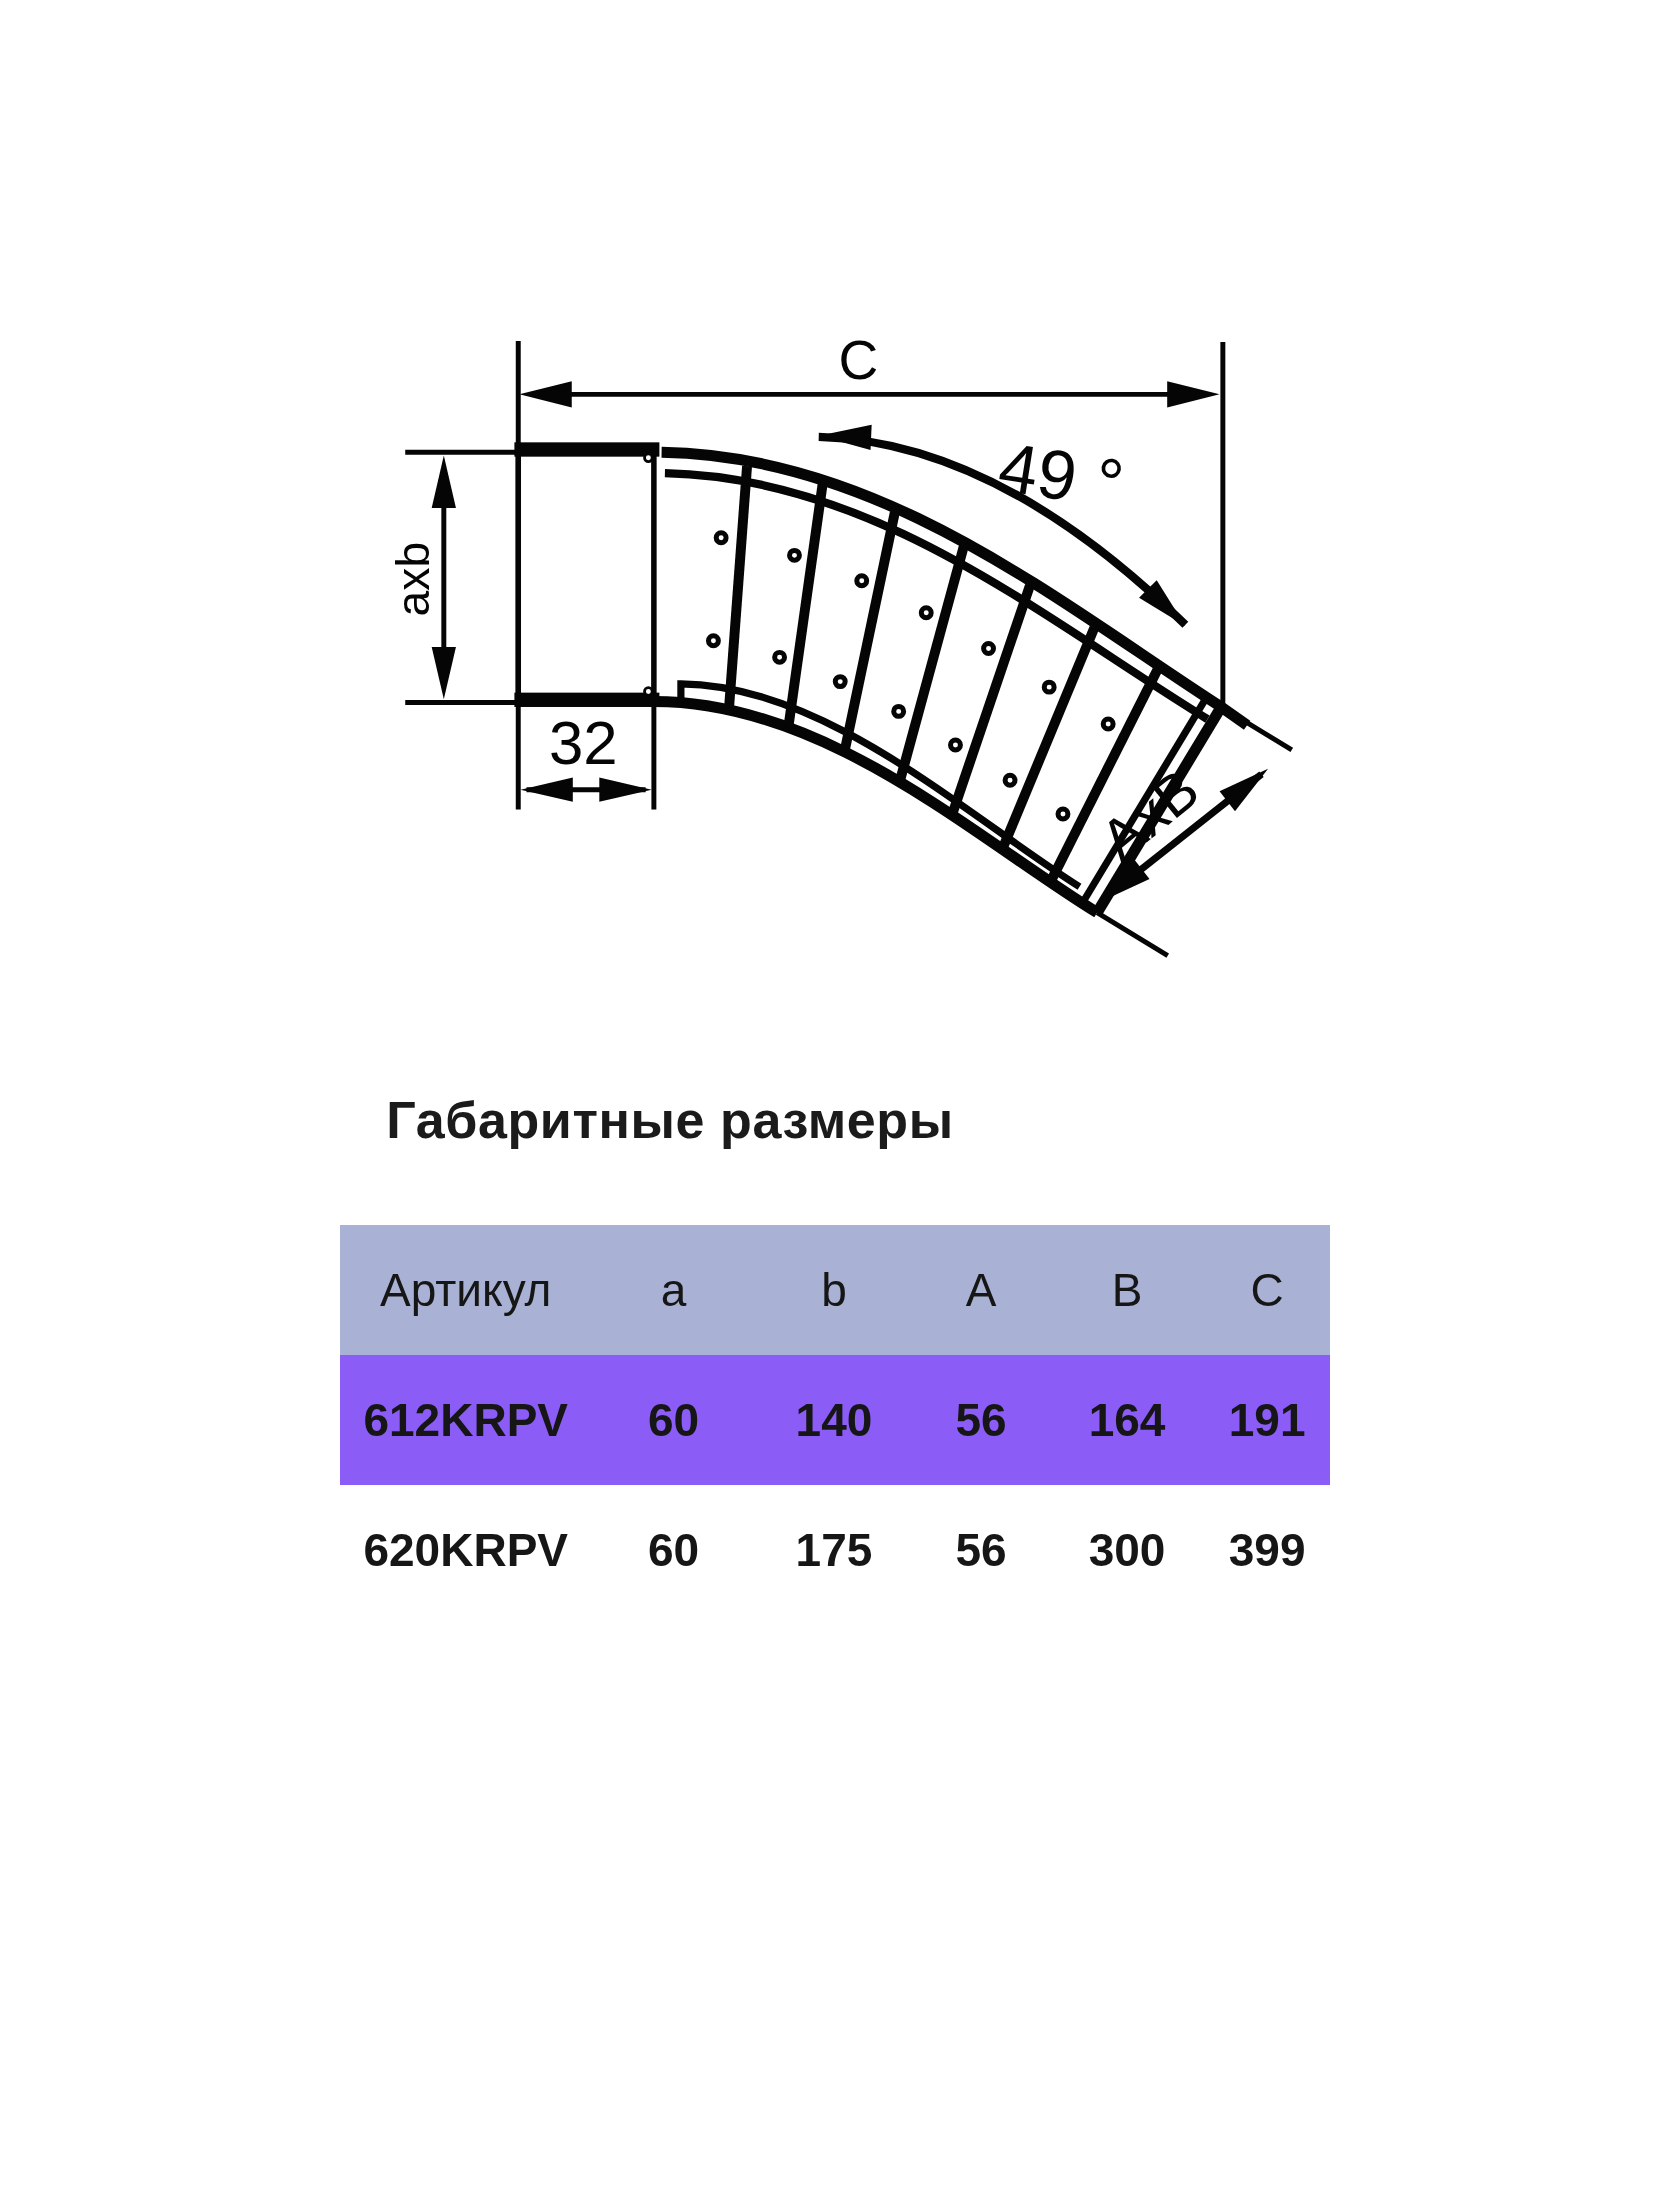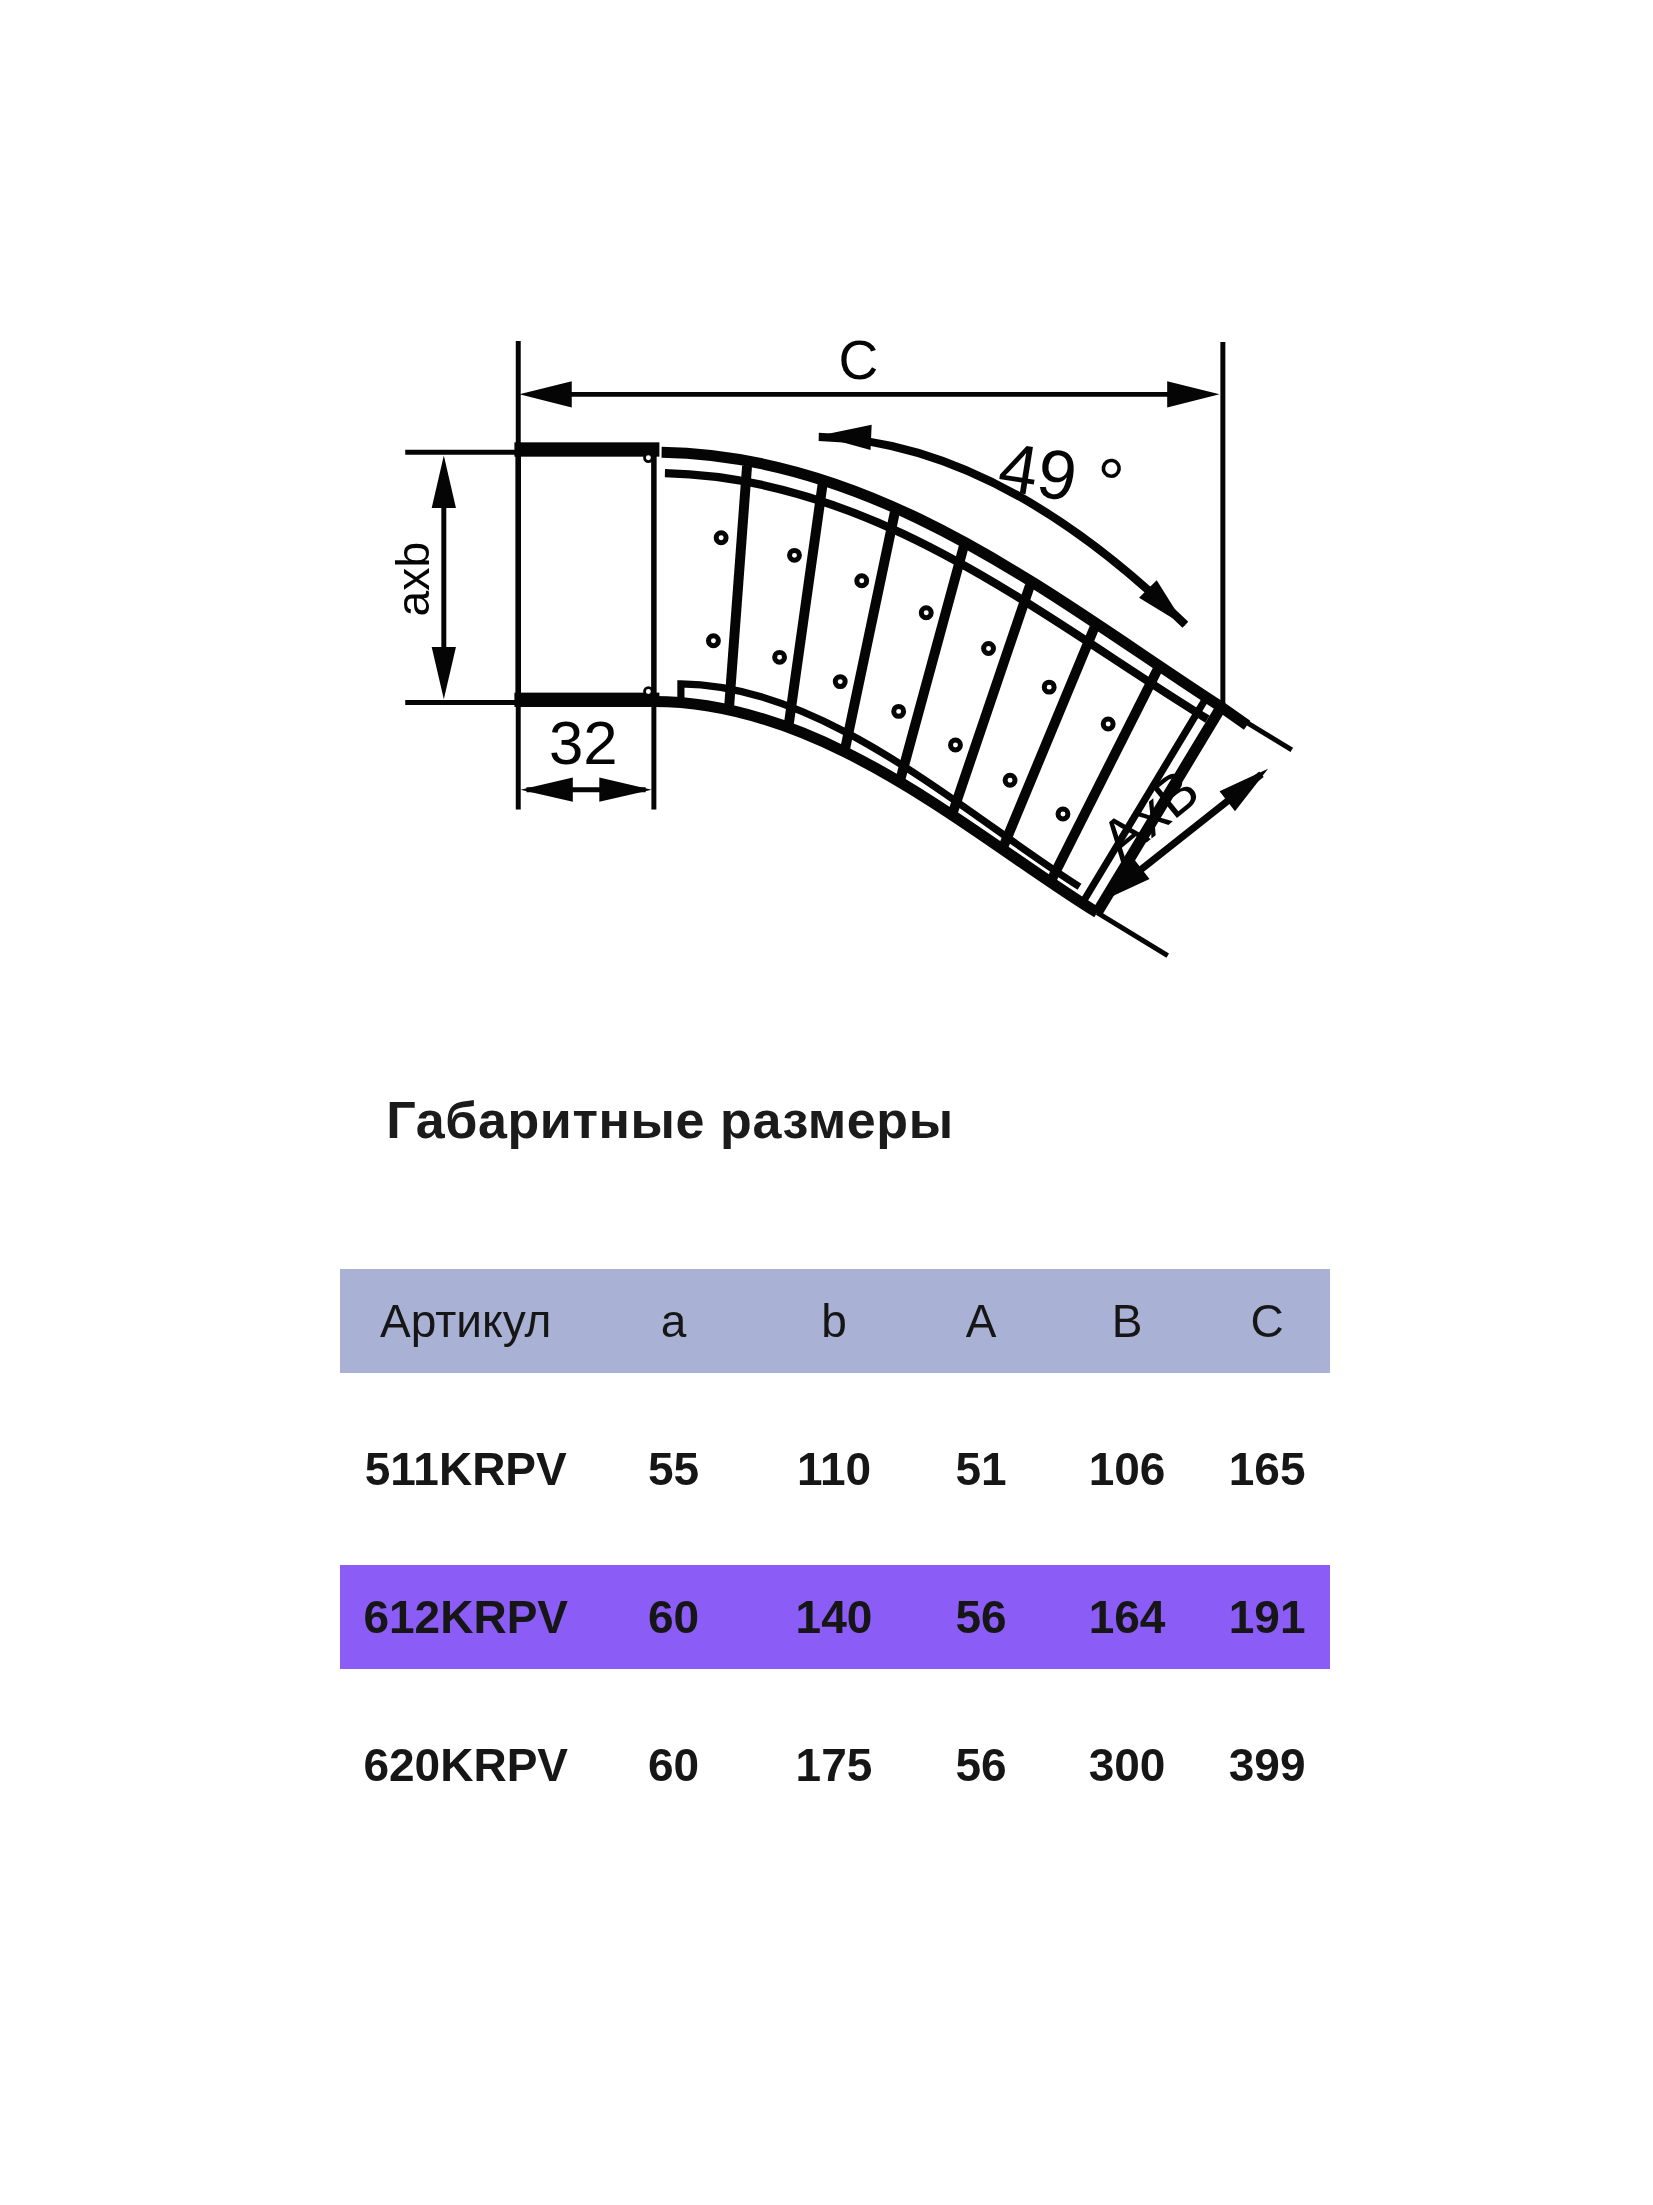--- a/index.html
+++ b/index.html
@@ -17,24 +17,23 @@
   .lbl-angle{font-size:126px;}
   .lbl-outlet{font-size:104px;}
   
   .section-title{
     position:absolute;left:0;top:1091px;width:1340px;text-align:center;
     font-size:52px;line-height:58px;font-weight:600;color:#1b1b1b;letter-spacing:0.6px;
   }
   
   .dim-table{position:absolute;left:340px;top:1225px;width:990px;}
   .t-row{
-    display:grid;height:104px;
+    display:grid;height:130px;
     grid-template-columns:25.4% 16.6% 15.8% 13.9% 15.6% 12.7%;
     align-items:center;
-    margin-top:44px;
   }
   .t-row.header{background:#a9b2d4;font-weight:500;}
   .t-row.stripe{background:#8b5cf6;}
   .t-cell{text-align:center;font-size:46px;font-weight:700;color:#161616;}
   .t-row.header .t-cell{font-weight:500;}
 </style>
 </head>
 <body>
 
 <svg id="drawing" viewBox="0 0 3000 2000">
@@ -139,28 +138,20 @@
 
 <div class="dim-table">
   <div class="t-row header">
     <div class="t-cell">Артикул</div>
     <div class="t-cell">a</div>
     <div class="t-cell">b</div>
     <div class="t-cell">A</div>
     <div class="t-cell">B</div>
     <div class="t-cell">C</div>
   </div>
-  <div class="t-row">
-    <div class="t-cell">511KRPV</div>
-    <div class="t-cell">55</div>
-    <div class="t-cell">110</div>
-    <div class="t-cell">51</div>
-    <div class="t-cell">106</div>
-    <div class="t-cell">165</div>
-  </div>
   <div class="t-row stripe">
     <div class="t-cell">612KRPV</div>
     <div class="t-cell">60</div>
     <div class="t-cell">140</div>
     <div class="t-cell">56</div>
     <div class="t-cell">164</div>
     <div class="t-cell">191</div>
   </div>
   <div class="t-row">
     <div class="t-cell">620KRPV</div>

